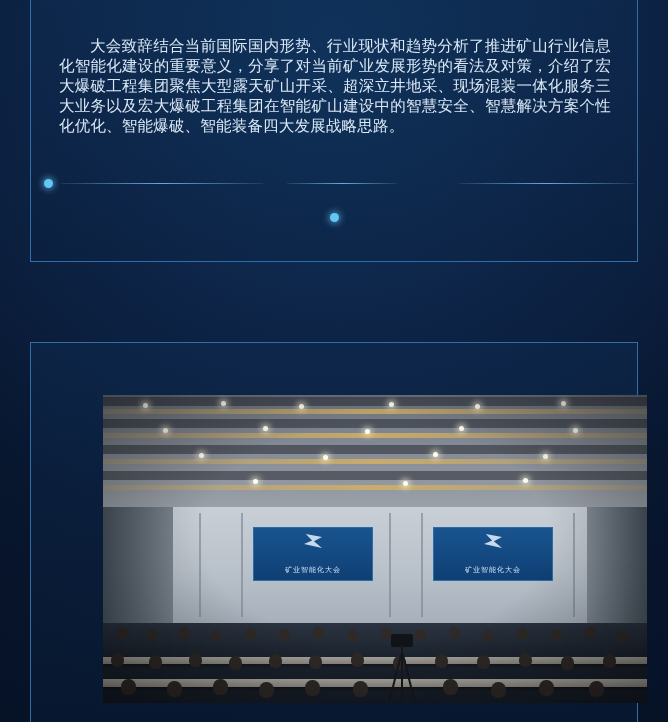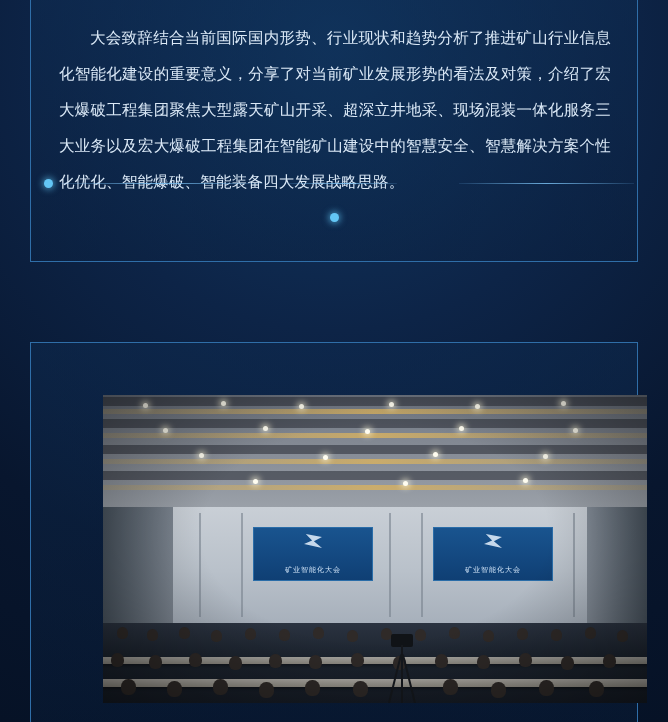--- a/index.html
+++ b/index.html
@@ -35,25 +35,25 @@
     width: 608px;
     height: 302px;
     border: 1px solid #2f6ea8;
     border-top: none;
     background: linear-gradient(180deg, rgba(14,44,82,0.55) 0%, rgba(10,32,62,0.35) 100%);
     box-sizing: border-box;
   }
   .paragraph {
     position: absolute;
     left: 28px;
-    top: 40px;
+    top: 56px;
     width: 552px;
     color: #dbe9f7;
     font-size: 15.5px;
-    line-height: 36px;
+    line-height: 20px;
     text-indent: 2em;
     text-align: justify;
     letter-spacing: 0.2px;
     margin-top: 20px;
   }
 
   
   .rule-row {
     position: absolute;
     left: 8px;

